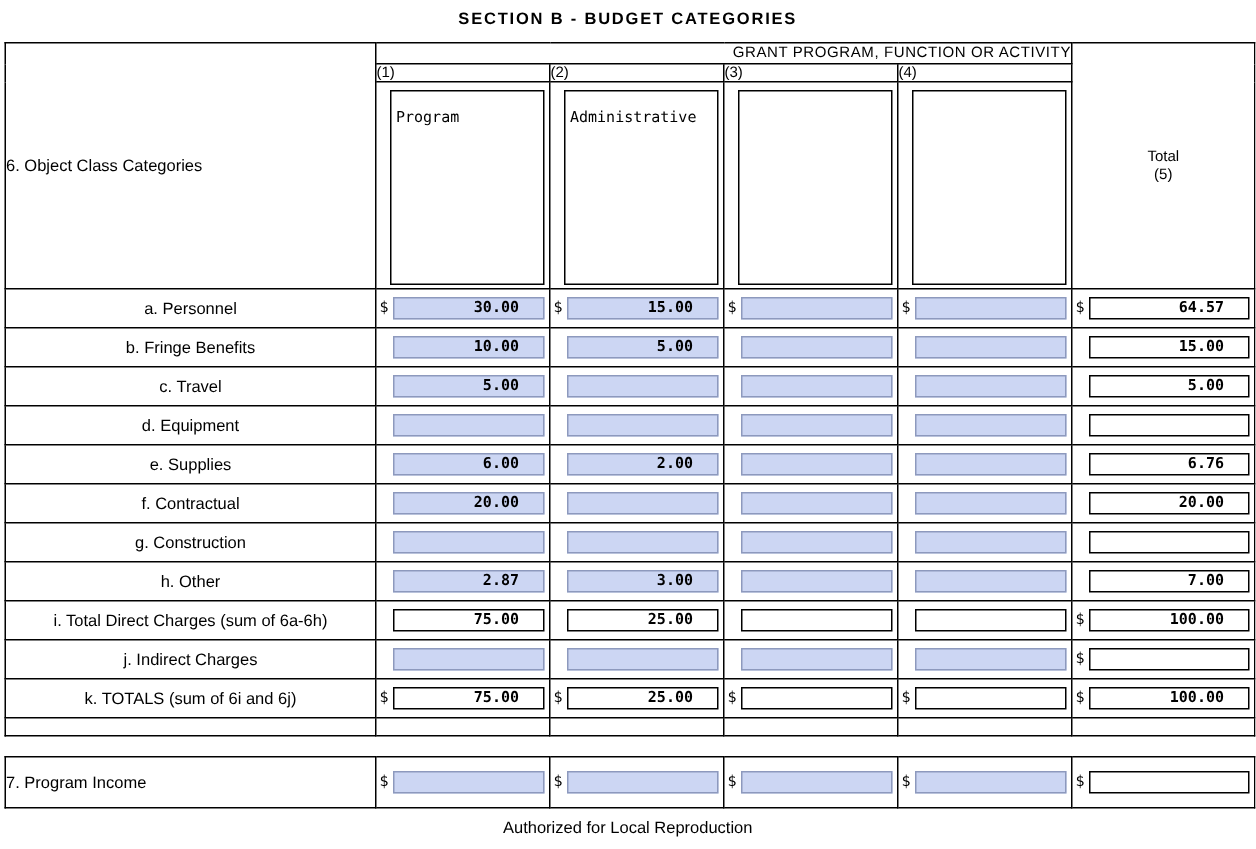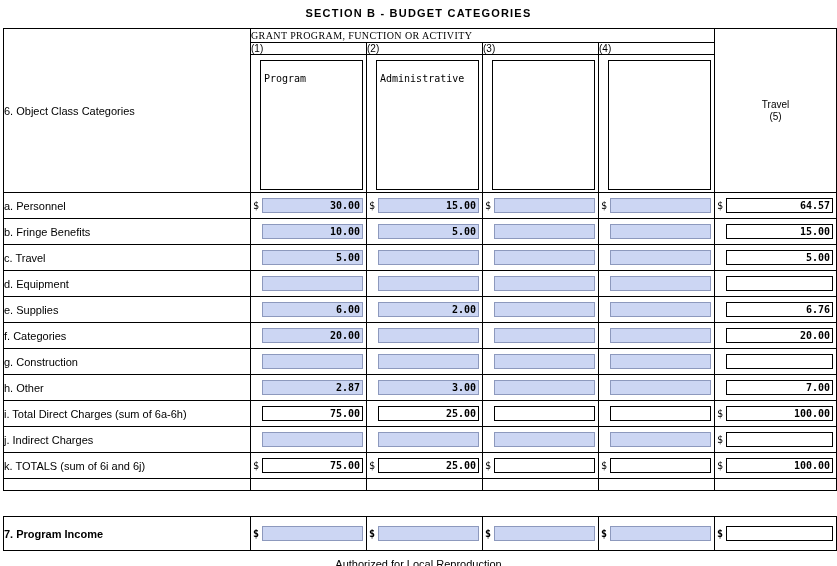--- a/index.html
+++ b/index.html
@@ -24,51 +24,51 @@
   table.form {
     border-collapse:collapse;
     table-layout:fixed;
     margin-left:3px;
     width:833px;
   }
   table.form td { border:1px solid #000; padding:0; vertical-align:middle; }
 
   
   .obj-hdr { vertical-align:top; padding:3px 4px 0 6px; font-size:11px; }
-  .grant-hdr { height:14px; text-align:left; font-size:10px; letter-spacing:0.4px;font-family:Liberation Serif, serif; }
+  .grant-hdr { height:14px; text-align:right; font-size:10px; letter-spacing:0.4px; }
   .total-hdr { vertical-align:top; text-align:center; font-size:10px; padding-top:3px; line-height:12px; }
   .num-row td { height:12px; border-bottom:none; font-size:10px; line-height:11px; padding-left:2px; vertical-align:top; }
   .box-row td { height:138px; border-top:none; vertical-align:top; }
   .pbox {
     height:130px; margin:2px 3px 0 9px;
     border:1px solid #000; background:#fff;
     font-family:"DejaVu Sans Mono", monospace;
     font-size:10px; padding:12px 3px;
     overflow:hidden;
   }
 
   
   tr.data-row td { height:26px; }
-  .lbl { padding-left:40px; font-size:11px; }
+  .lbl { padding-left:40px; font-size:11px;text-align:center; }
   .cf { display:flex; align-items:center; padding:0 3px 0 2px; }
   .cur { flex:0 0 9px; font-family:"DejaVu Sans Mono", monospace; font-size:10px; }
   .field {
     flex:1 1 auto; height:15px; line-height:14px;
     font-family:"DejaVu Sans Mono", monospace;
     font-size:10px; font-weight:bold;
-    text-align:right; padding-right:2px;
+    text-align:right; padding-right:16px;
     overflow:hidden;
   }
   .f-blue { background:#ccd6f3; border:1px solid #8d99bd; }
   .f-white { background:#ffffff; border:1px solid #000; }
 
   tr.spacer-row td { height:12px; }
 
   
-  table.t7 { margin-top:25px;font-weight:bold; }
+  table.t7 { margin-top:13px; }
   table.t7 td { height:34px; }
   .lbl7 { vertical-align:bottom; padding:0 0 5px 6px; font-size:11px; }
 
   
   .footer { position:relative; height:29px; margin-top:4px; }
   .footer-center { position:absolute; left:0; right:0; top:3px; text-align:center; font-size:11px; }
   .footer-right { position:absolute; right:4px; top:0; text-align:right; font-size:10.5px; line-height:13px; white-space:pre; }
 </style>
 </head>
 <body>
@@ -88,21 +88,21 @@
     </colgroup>
     <tbody>
       <tr>
         <td class="obj-hdr" rowspan="3">
           <span>6. Object Class Categories</span>
         </td>
         <td class="grant-hdr" colspan="4">
           <span>GRANT PROGRAM, FUNCTION OR ACTIVITY</span>
         </td>
         <td class="total-hdr" rowspan="3">
-          <div>Travel</div>
+          <div>Total</div>
           <div>(5)</div>
         </td>
       </tr>
       <tr class="num-row">
         <td><span>(1)</span></td>
         <td><span>(2)</span></td>
         <td><span>(3)</span></td>
         <td><span>(4)</span></td>
       </tr>
       <tr class="box-row">
@@ -285,21 +285,21 @@
           </td>
     <td>
             <div class="cf">
               <span class="cur"></span>
               <span class="field f-white">6.76</span>
             </div>
           </td>
   </tr>
 
   <tr class="data-row">
-    <td class="lbl"><span>f. Categories</span></td>
+    <td class="lbl"><span>f. Contractual</span></td>
     <td>
             <div class="cf">
               <span class="cur"></span>
               <span class="field afield f-blue">20.00</span>
             </div>
           </td>
     <td>
             <div class="cf">
               <span class="cur"></span>
               <span class="field afield f-blue"></span>

